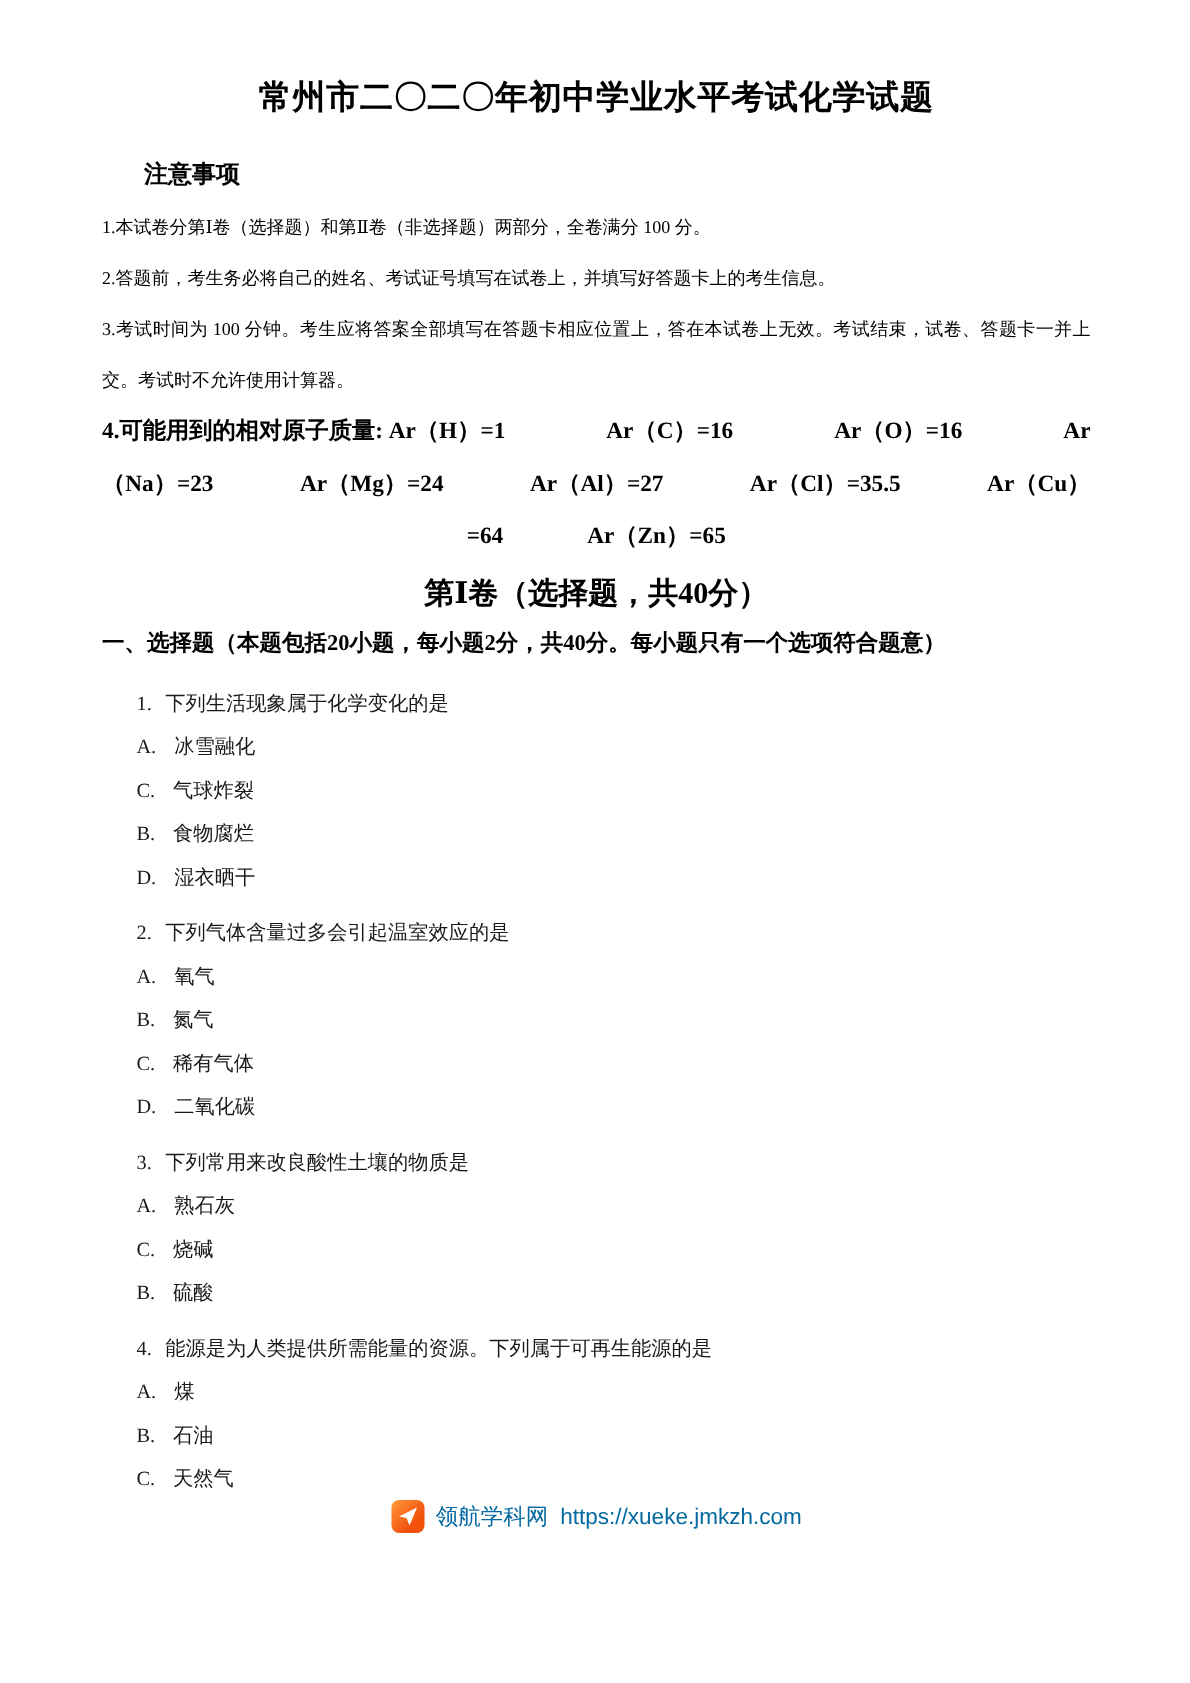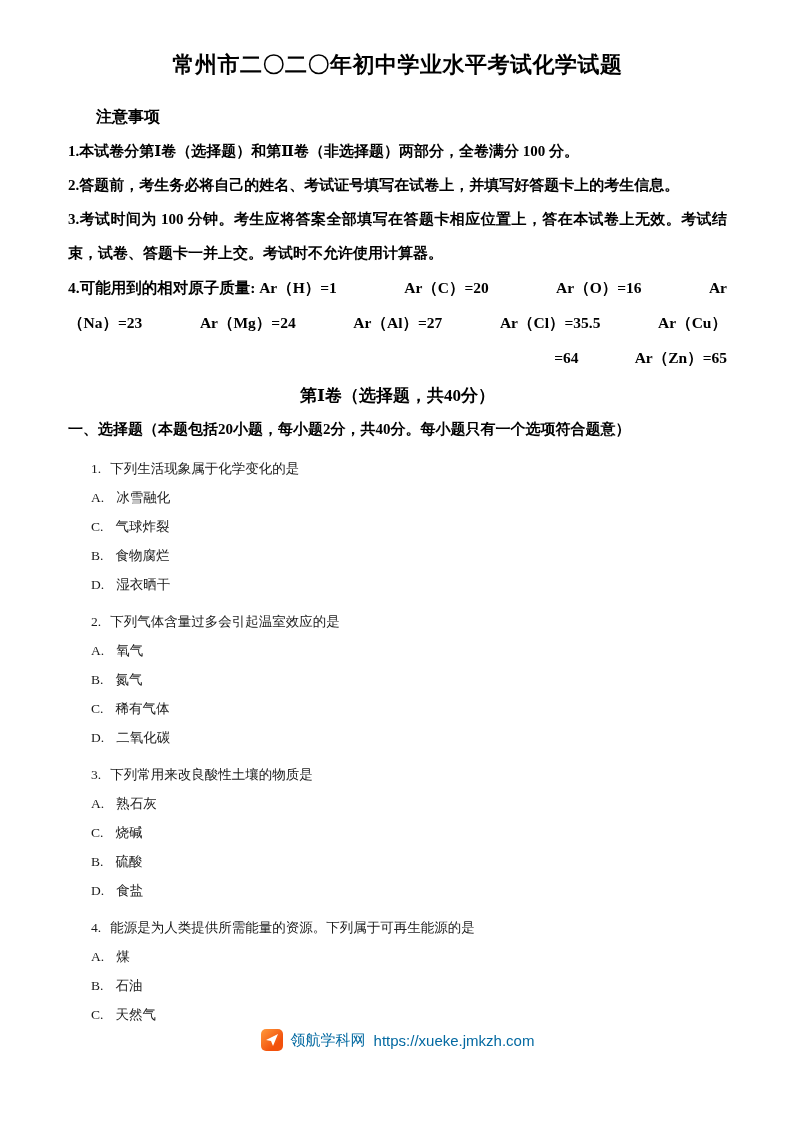--- a/index.html
+++ b/index.html
@@ -24,36 +24,36 @@
     margin-bottom: 20px;
     letter-spacing: 0.5px;
   }
   .notice-heading {
     font-size: 16px;
     font-weight: 700;
     line-height: 34px;
     margin-left: 28px;
   }
   .notice-item {
-    font-size: 15px;
-    font-weight: 700;
+    font-size: 12px;
+    font-weight: 400;
     line-height: 34px;
     text-align: justify;
   }
   .atomic-line {
     display: flex;
     font-size: 15.5px;
     font-weight: 700;
     line-height: 35px;
   }
   .atomic-line.justify { justify-content: space-between; }
-  .atomic-line.left { justify-content: flex-end; gap: 56px; }
+  .atomic-line.left { justify-content: center; gap: 56px; }
   .section-header {
     text-align: center;
-    font-size: 17px;
+    font-size: 20px;
     font-weight: 700;
     line-height: 34px;
     margin-top: 4px;
   }
   .section-intro {
     font-size: 15px;
     font-weight: 700;
     line-height: 33px;
   }
   .question {
@@ -99,21 +99,21 @@
 
   <div id="notice-items">
       <div class="notice-item">1.本试卷分第Ⅰ卷（选择题）和第Ⅱ卷（非选择题）两部分，全卷满分 100 分。</div>
       <div class="notice-item">2.答题前，考生务必将自己的姓名、考试证号填写在试卷上，并填写好答题卡上的考生信息。</div>
       <div class="notice-item">3.考试时间为 100 分钟。考生应将答案全部填写在答题卡相应位置上，答在本试卷上无效。考试结束，试卷、答题卡一并上交。考试时不允许使用计算器。</div>
     </div>
 
   <div id="atomic-lines">
       <div class="atomic-line justify">
         <span>4.可能用到的相对原子质量: Ar（H）=1</span>
-        <span>Ar（C）=20</span>
+        <span>Ar（C）=16</span>
         <span>Ar（O）=16</span>
         <span>Ar</span>
       </div>
       <div class="atomic-line justify">
         <span>（Na）=23</span>
         <span>Ar（Mg）=24</span>
         <span>Ar（Al）=27</span>
         <span>Ar（Cl）=35.5</span>
         <span>Ar（Cu）</span>
       </div>
@@ -140,21 +140,20 @@
         <div><span class="opt-label">A.</span><span>氧气</span></div>
         <div><span class="opt-label">B.</span><span>氮气</span></div>
         <div><span class="opt-label">C.</span><span>稀有气体</span></div>
         <div><span class="opt-label">D.</span><span>二氧化碳</span></div>
       </div>
       <div class="question">
         <div><span class="q-num">3.</span><span>下列常用来改良酸性土壤的物质是</span></div>
         <div><span class="opt-label">A.</span><span>熟石灰</span></div>
         <div><span class="opt-label">C.</span><span>烧碱</span></div>
         <div><span class="opt-label">B.</span><span>硫酸</span></div>
-        <div><span class="opt-label">D.</span><span>食盐</span></div>
       </div>
       <div class="question">
         <div><span class="q-num">4.</span><span>能源是为人类提供所需能量的资源。下列属于可再生能源的是</span></div>
         <div><span class="opt-label">A.</span><span>煤</span></div>
         <div><span class="opt-label">B.</span><span>石油</span></div>
         <div><span class="opt-label">C.</span><span>天然气</span></div>
       </div>
     </div>
 
   <div class="footer">

